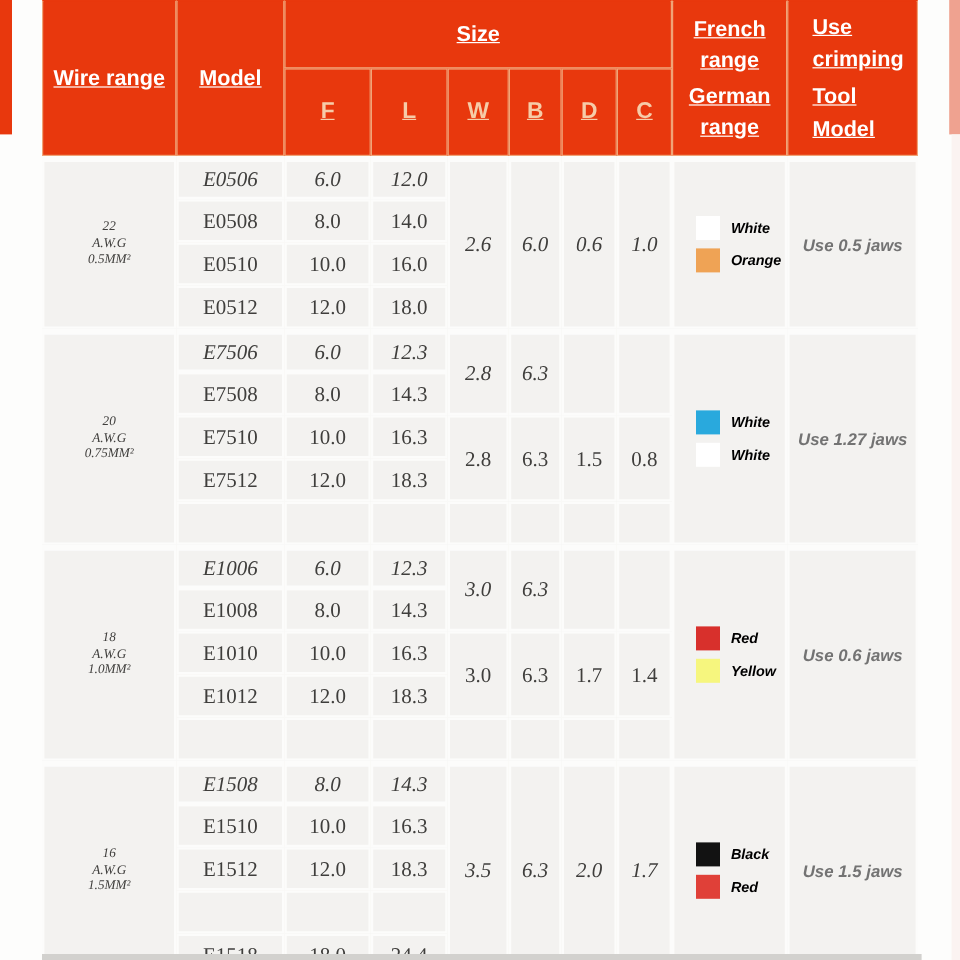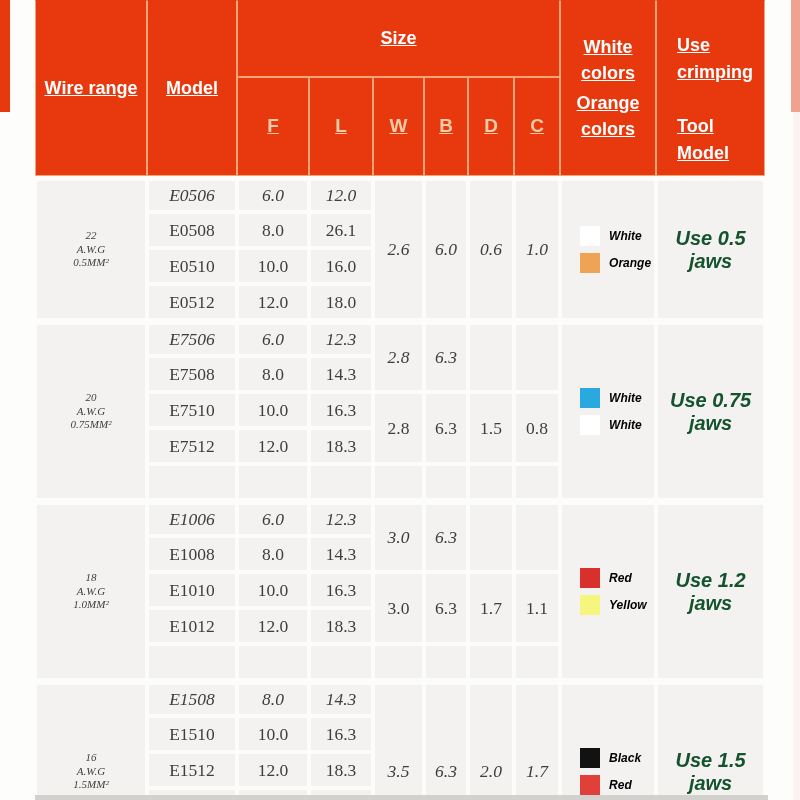--- a/index.html
+++ b/index.html
@@ -42,21 +42,21 @@
   thead tr.h1 { height: 48px; }
   thead tr.h2 { height: 62px; }
   thead tr.h1 th { border-top-color: var(--header-bg); }
   thead tr.h2 th {
     color: var(--subhead-text);
     font-weight: 600;
     font-size: 19px;
   }
   th.colors-h div { line-height: 1.45; padding: 2px 6px; }
   th.tool-h { text-align: left; }
-  th.tool-h div { line-height: 1.5; padding: 2px 0 2px 14px; margin-top: 23px; }
+  th.tool-h div { line-height: 1.5; padding: 2px 0 2px 14px; }
 
   
   tbody tr { height: 36px; }
   tbody td, tbody th.wire-cell {
     background: var(--cell-bg);
     border: 2px solid var(--cell-border);
     color: var(--body-text);
     text-align: center;
     vertical-align: middle;
     padding: 0;
@@ -86,23 +86,23 @@
     flex: 0 0 20px;
     display: inline-block;
   }
   .swatch-label {
     font-size: 12px;
     font-weight: 600;
     color: #000000;
     text-align: right;
   }
   .tool-cell {
-    font-size: 20px;
+    font-size: 14px;
     font-weight: 600;
-    color: #14532d;
+    color: #737373;
   }
 </style>
 </head>
 <body>
 
 <div class="page">
   <div class="edge-strip left-strip"></div>
   <div class="edge-strip right-strip"></div>
   <div class="right-strip-fade"></div>
 
@@ -118,22 +118,22 @@
         <col style="width:46px">
       <col style="width:96px">
         <col style="width:109px">
     </colgroup>
     <thead>
       <tr class="h1">
         <th rowspan="2">Wire range</th>
         <th rowspan="2">Model</th>
         <th colspan="6">Size</th>
         <th rowspan="2" class="colors-h">
-          <div>White colors</div>
-          <div>Orange colors</div>
+          <div>French range</div>
+          <div>German range</div>
         </th>
         <th rowspan="2" class="tool-h">
           <div>Use crimping</div>
           <div>Tool Model</div>
         </th>
       </tr>
       <tr class="h2">
         <th>F</th>
         <th>L</th>
         <th>W</th>
@@ -162,21 +162,21 @@
             <div class="swatch-row">
               <span class="swatch" style="background: rgb(239, 163, 85);"></span>
               <span class="swatch-label">Orange</span>
             </div>
           </td>
           <td class="tool-cell" rowspan="4">Use 0.5 jaws</td>
         </tr>
         <tr>
           <td class="model-cell">E0508</td>
           <td class="num-cell">8.0</td>
-          <td class="num-cell">26.1</td>
+          <td class="num-cell">14.0</td>
         </tr>
         <tr>
           <td class="model-cell">E0510</td>
           <td class="num-cell">10.0</td>
           <td class="num-cell">16.0</td>
         </tr>
         <tr>
           <td class="model-cell">E0512</td>
           <td class="num-cell">12.0</td>
           <td class="num-cell">18.0</td>
@@ -195,21 +195,21 @@
           <td class="colors-cell" rowspan="5">
             <div class="swatch-row">
               <span class="swatch" style="background: rgb(41, 169, 221);"></span>
               <span class="swatch-label">White</span>
             </div>
             <div class="swatch-row">
               <span class="swatch" style="background: rgb(255, 255, 255);"></span>
               <span class="swatch-label">White</span>
             </div>
           </td>
-          <td class="tool-cell" rowspan="5">Use 0.75 jaws</td>
+          <td class="tool-cell" rowspan="5">Use 1.27 jaws</td>
         </tr>
         <tr>
           <td class="model-cell">E7508</td>
           <td class="num-cell">8.0</td>
           <td class="num-cell">14.3</td>
         </tr>
         <tr>
           <td class="model-cell">E7510</td>
           <td class="num-cell">10.0</td>
           <td class="num-cell">16.3</td>
@@ -246,35 +246,35 @@
           <td class="colors-cell" rowspan="5">
             <div class="swatch-row">
               <span class="swatch" style="background: rgb(216, 48, 44);"></span>
               <span class="swatch-label">Red</span>
             </div>
             <div class="swatch-row">
               <span class="swatch" style="background: rgb(246, 246, 126);"></span>
               <span class="swatch-label">Yellow</span>
             </div>
           </td>
-          <td class="tool-cell" rowspan="5">Use 1.2 jaws</td>
+          <td class="tool-cell" rowspan="5">Use 0.6 jaws</td>
         </tr>
         <tr>
           <td class="model-cell">E1008</td>
           <td class="num-cell">8.0</td>
           <td class="num-cell">14.3</td>
         </tr>
         <tr>
           <td class="model-cell">E1010</td>
           <td class="num-cell">10.0</td>
           <td class="num-cell">16.3</td>
           <td class="num-cell" rowspan="2">3.0</td>
           <td class="num-cell" rowspan="2">6.3</td>
           <td class="num-cell" rowspan="2">1.7</td>
-          <td class="num-cell" rowspan="2">1.1</td>
+          <td class="num-cell" rowspan="2">1.4</td>
         </tr>
         <tr>
           <td class="model-cell">E1012</td>
           <td class="num-cell">12.0</td>
           <td class="num-cell">18.3</td>
         </tr>
         <tr>
           <td class="model-cell"></td>
           <td class="num-cell"></td>
           <td class="num-cell"></td>

